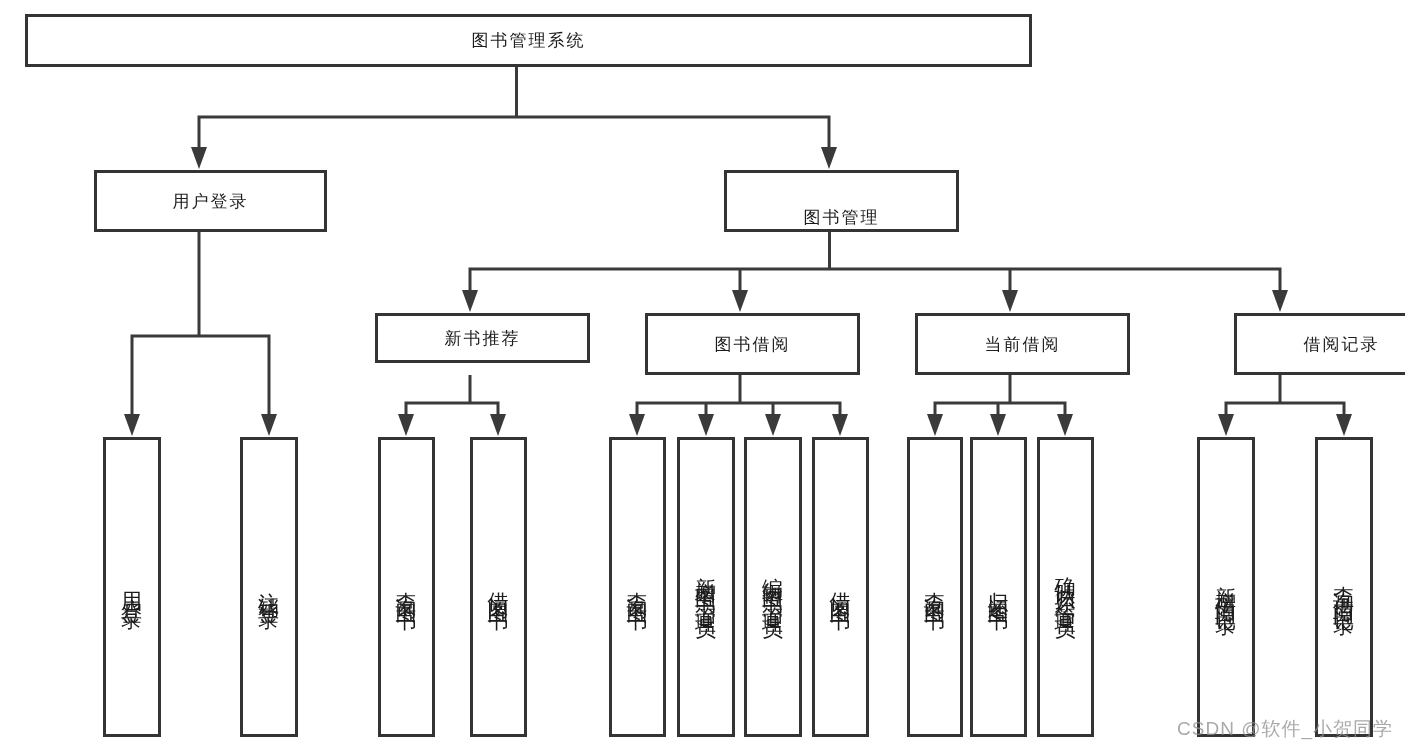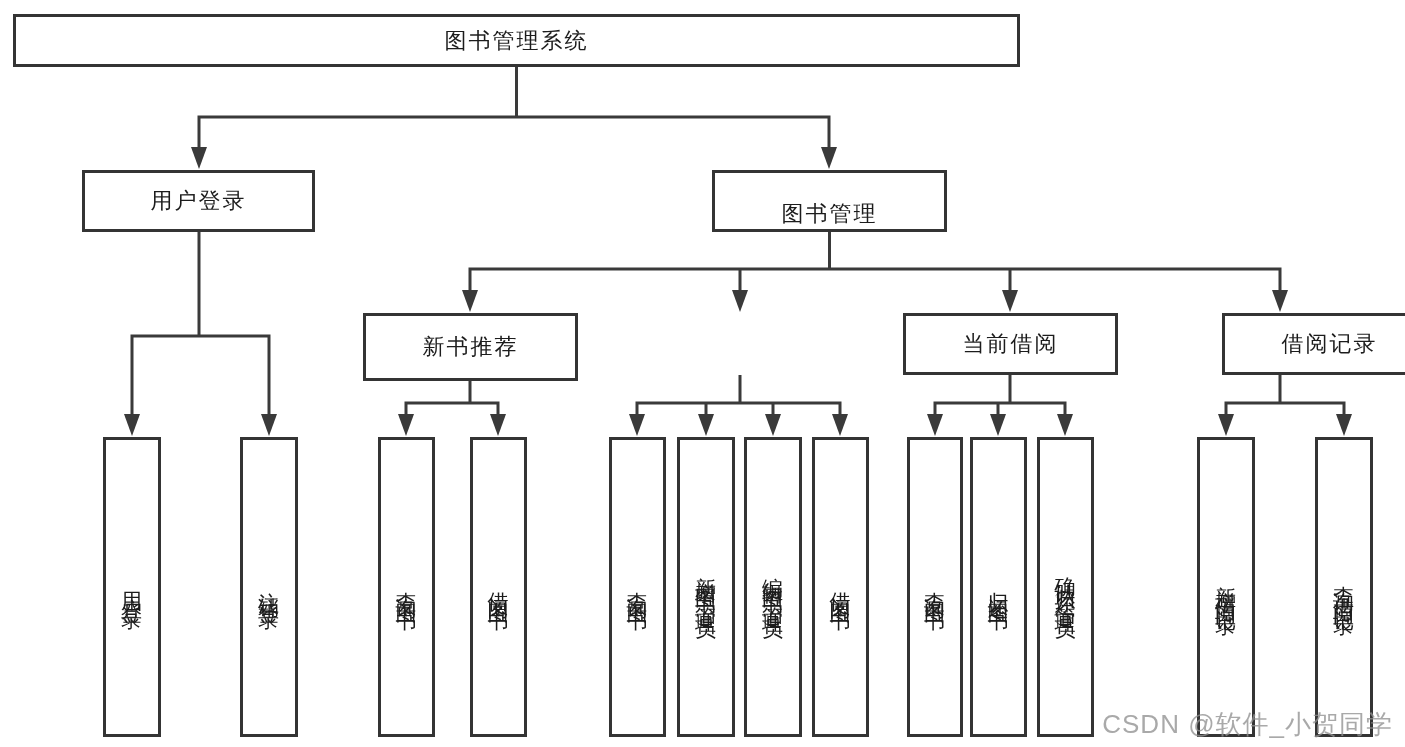--- a/index.html
+++ b/index.html
@@ -14,36 +14,36 @@
   .node{
     position:absolute;
     box-sizing:border-box;
     border:3px solid #343434;
     background:#ffffff;
     display:flex;
     align-items:center;
     justify-content:center;
     color:#1c1c1c;
   }
-  .node.h{font-size:22px;letter-spacing:2px;white-space:nowrap;}
+  .node.h{font-size:17px;letter-spacing:2px;white-space:nowrap;margin-left:12px;}
   .node.v .vt{
     writing-mode:vertical-rl;
     text-orientation:mixed;
     font-size:21px;
     letter-spacing:6px;
     line-height:1;
     white-space:nowrap;
   }
   
   #n-root{left:13px;top:14px;width:1007px;height:53px;}
   
   #n-user-login{left:82px;top:170px;width:233px;height:62px;}
   #n-book-mgmt{left:712px;top:170px;width:235px;height:62px;align-items:flex-end;}
   
-  #n-new-book{left:363px;top:313px;width:215px;height:68px;}
+  #n-new-book{left:363px;top:313px;width:215px;height:50px;}
   #n-borrow{left:633px;top:313px;width:215px;height:62px;}
   #n-current{left:903px;top:313px;width:215px;height:62px;font-family:Liberation Serif, serif;}
   #n-records{left:1222px;top:313px;width:215px;height:62px;}
   
   .leaf{top:437px;height:300px;width:58px;}
   #l-user-login{left:103px;}
   #l-logout{left:240px;}
   #l-nb-query{left:378px;width:57px;}
   #l-nb-borrow{left:470px;width:57px;}
   #l-bb-query{left:609px;width:57px;}
@@ -51,21 +51,21 @@
   #l-bb-edit{left:744px;}
   #l-bb-borrow{left:812px;width:57px;}
   #l-cb-query{left:907px;width:56px;}
   #l-cb-return{left:970px;width:57px;}
   #l-cb-confirm{left:1037px;width:57px;}
   #l-br-add{left:1197px;}
   #l-br-query{left:1315px;}
   #watermark{
     position:absolute;
     right:12px;bottom:5px;
-    font-size:26px;
+    font-size:19px;
     letter-spacing:1px;
     color:rgba(145,145,145,0.78);
     white-space:nowrap;
     z-index:5;
   }
 </style>
 </head>
 <body>
 
 <div id="canvas">
@@ -124,20 +124,23 @@
   <div class="node h" id="n-user-login">
     <span>用户登录</span>
   </div>
   <div class="node h" id="n-book-mgmt">
     <span>图书管理</span>
   </div>
 
   <div class="node h" id="n-new-book">
     <span>新书推荐</span>
   </div>
+  <div class="node h" id="n-borrow">
+    <span>图书借阅</span>
+  </div>
   <div class="node h" id="n-current">
     <span>当前借阅</span>
   </div>
   <div class="node h" id="n-records">
     <span>借阅记录</span>
   </div>
 
   <div class="node v leaf" id="l-user-login">
     <span class="vt">用户登录</span>
   </div>

